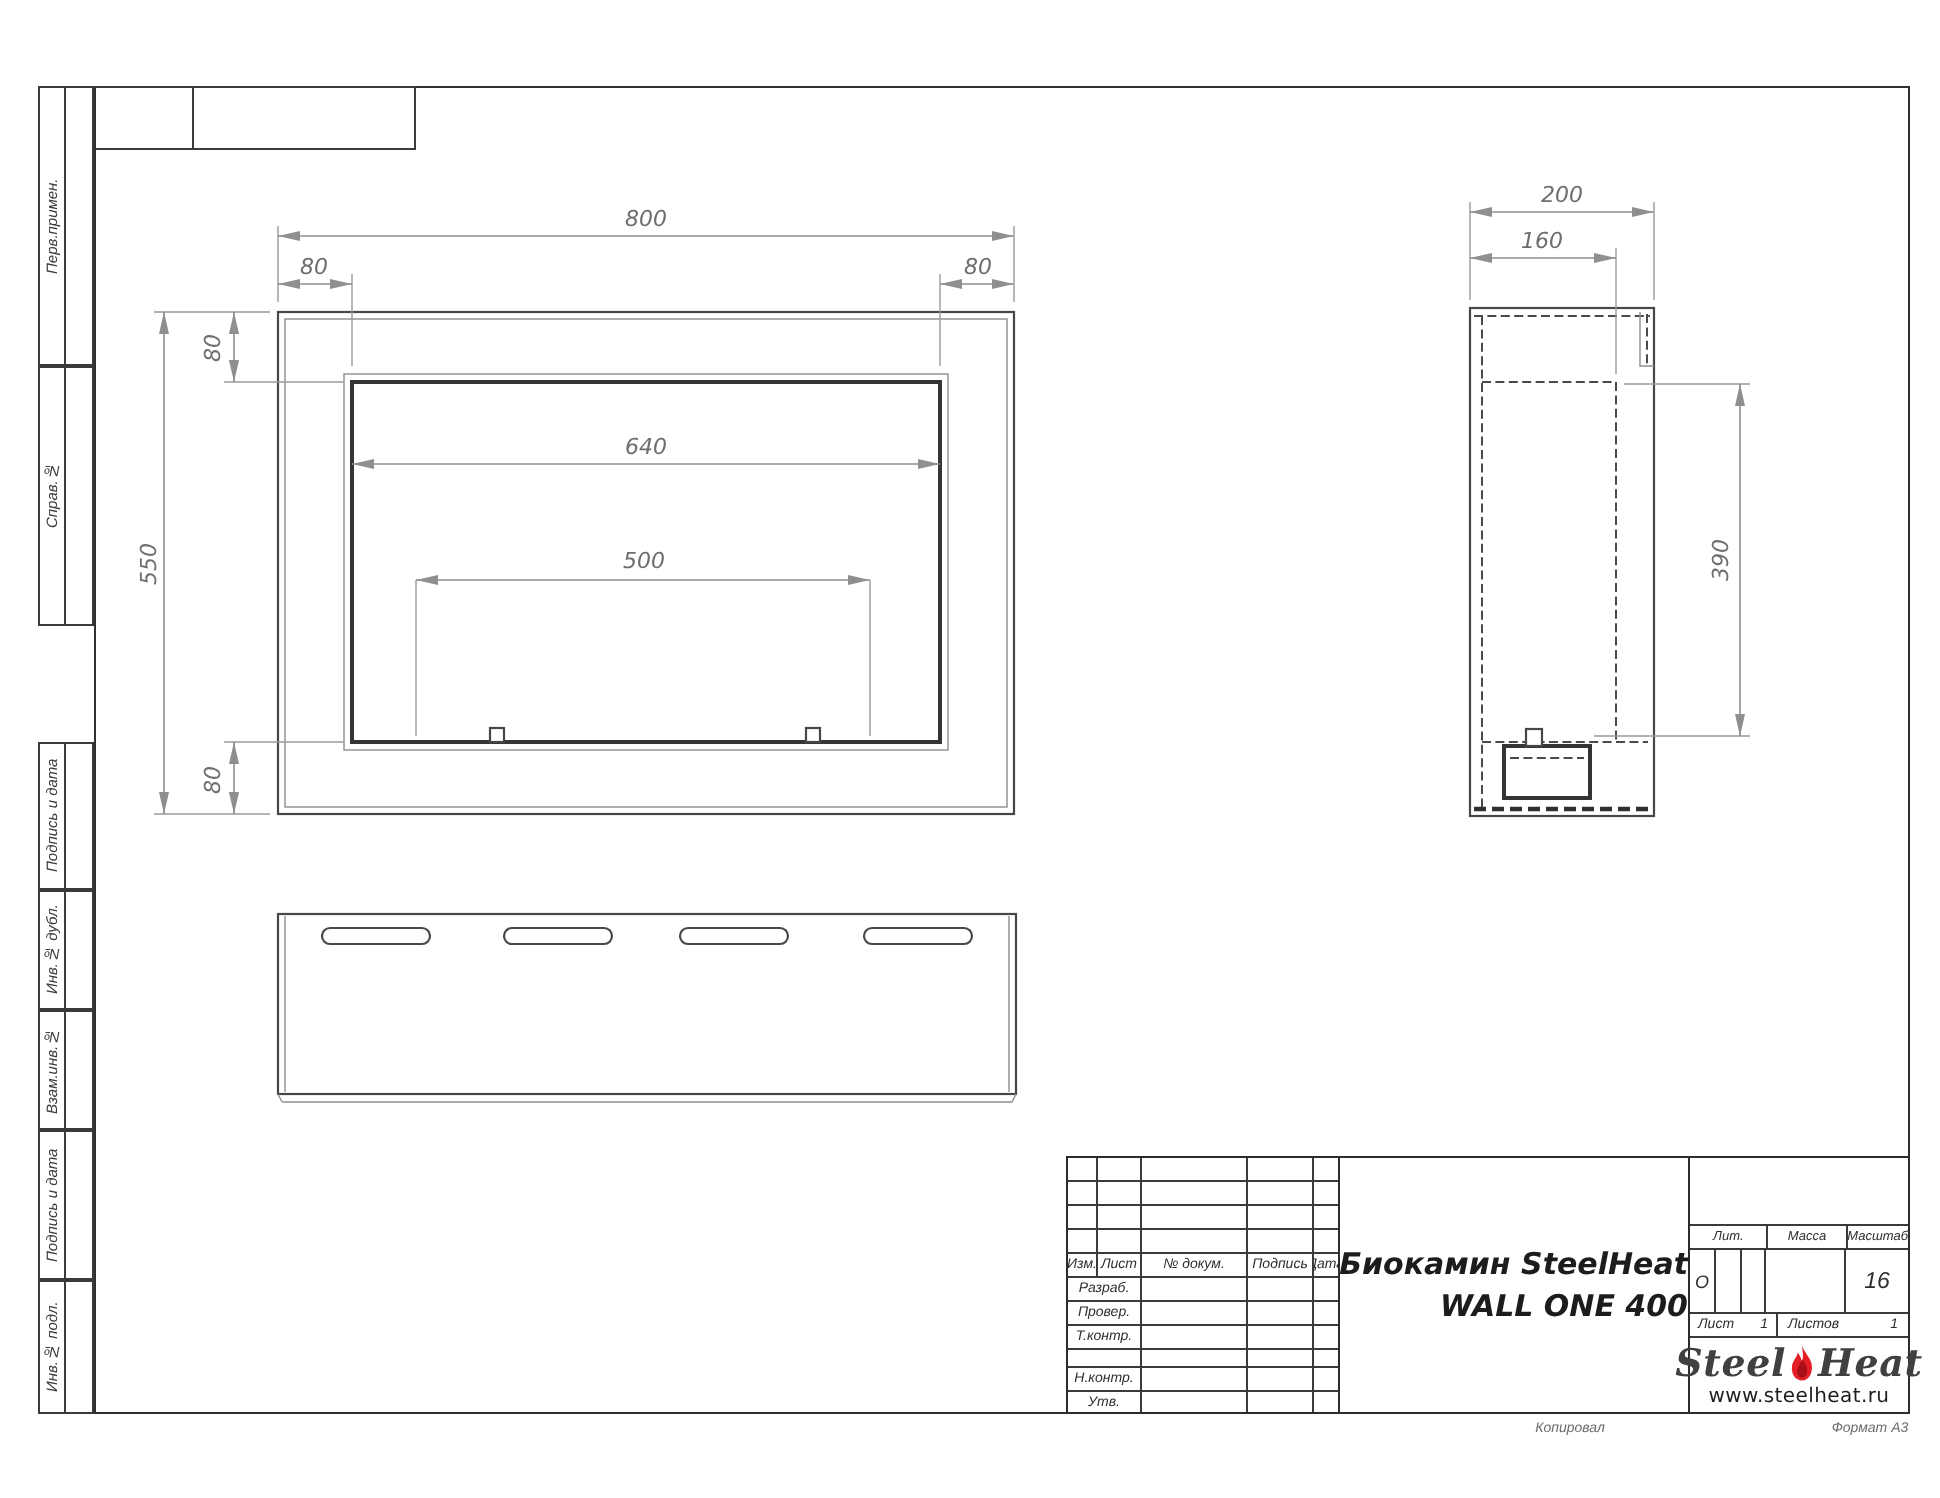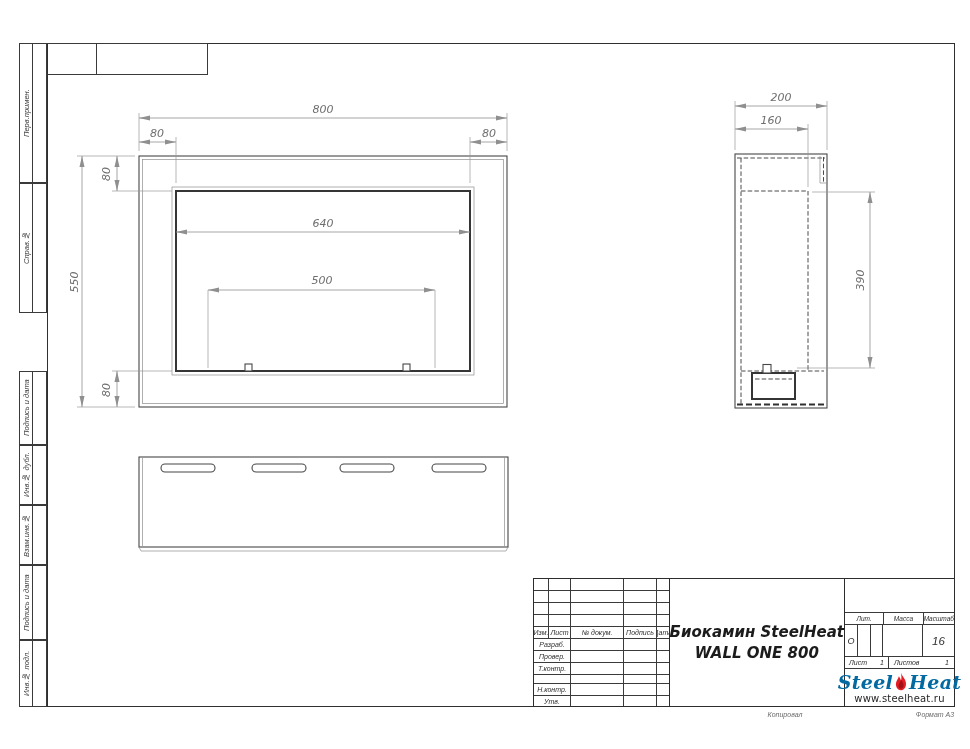--- a/index.html
+++ b/index.html
@@ -24,21 +24,21 @@
   .tbl{width:149px;border-right:1.4px solid #2c2c2c;box-sizing:border-box;display:grid;
        grid-template-columns:15px 22px 53px 33px 1fr;
        grid-template-rows:repeat(8,12px) 9px 12px 1fr}
   .tbl i{font:italic 7px "Liberation Sans",sans-serif;color:#2e2e2e;font-style:italic;
          border-right:1px solid #3a3a3a;border-bottom:1px solid #3a3a3a;
          display:flex;align-items:center;justify-content:center;overflow:hidden;white-space:nowrap}
   .tbl i.lc{border-right:none}
   .tbl i.s2{grid-column:span 2}
   .tbl i:nth-last-child(-n+4){border-bottom:none}
   .tbc{flex:1;border-right:1.4px solid #2c2c2c;display:flex;flex-direction:column;
-       align-items:center;justify-content:center;gap:3px}
+       align-items:flex-end;justify-content:center;gap:3px}
   .t1,.t2{font:italic 600 15px "DejaVu Sans",sans-serif;color:#1c1c1c;white-space:nowrap}
   .tbr{width:109px;display:flex;flex-direction:column;box-sizing:border-box}
   .rtop{height:33px;border-bottom:1px solid #3a3a3a}
   .rhdr{height:11px;border-bottom:1px solid #3a3a3a;display:flex}
   .rhdr b,.rval b{font:italic 6.5px "Liberation Sans",sans-serif;font-weight:normal;color:#2e2e2e;
        display:flex;align-items:center;justify-content:center;box-sizing:border-box}
   .rhdr .c1{width:40px;border-right:1px solid #3a3a3a}
   .rhdr .c2{width:40px;border-right:1px solid #3a3a3a}
   .rhdr .c3{flex:1}
   .rval{height:31px;border-bottom:1px solid #3a3a3a;display:flex}
@@ -47,21 +47,21 @@
   .rval .l3{width:12px}
   .rval .m{width:40px;border-right:1px solid #3a3a3a}
   .rval .s{flex:1;font:italic 11.5px "Liberation Sans",sans-serif}
   .rsh{height:11px;border-bottom:1px solid #3a3a3a;display:flex;
        font:italic 7px "Liberation Sans",sans-serif;color:#2e2e2e}
   .rsh .a{width:44px;border-right:1px solid #3a3a3a;display:flex;align-items:center;
           justify-content:space-between;padding:0 4px;box-sizing:border-box}
   .rsh .b{flex:1;display:flex;align-items:center;justify-content:space-between;padding:0 5px}
   .rlogo{flex:1;display:flex;flex-direction:column;align-items:center;justify-content:center}
   .lgrow{display:flex;align-items:center;gap:0px;line-height:1}
-  .lgt{font:italic 700 19px "DejaVu Serif",serif;color:#0369a1;letter-spacing:.3px}
+  .lgt{font:italic 700 19px "DejaVu Serif",serif;color:#404040;letter-spacing:.3px}
   .lgurl{font:10px "DejaVu Sans",sans-serif;color:#1f1f1f;letter-spacing:.2px;margin-top:0px}
   .note{position:absolute;font:italic 7px "Liberation Sans",sans-serif;color:#6b6b6b;
         width:90px;text-align:center}
 </style>
 </head>
 <body>
 
 <div class="sheet">
 
   <svg class="dwg" width="970" height="749" viewBox="0 0 970 749">
@@ -242,21 +242,21 @@
         <i></i>
         <i class="lc"></i>
       <i class="s2">Утв.</i>
         <i></i>
         <i></i>
         <i class="lc"></i>
     </div>
 
     <div class="tbc">
       <div class="t1">Биокамин SteelHeat</div>
-      <div class="t2">WALL ONE 800</div>
+      <div class="t2">WALL ONE 400</div>
     </div>
 
     <div class="tbr">
       <div class="rtop"></div>
       <div class="rhdr">
         <b class="c1">Лит.</b>
         <b class="c2">Масса</b>
         <b class="c3">Масштаб</b>
       </div>
       <div class="rval">

